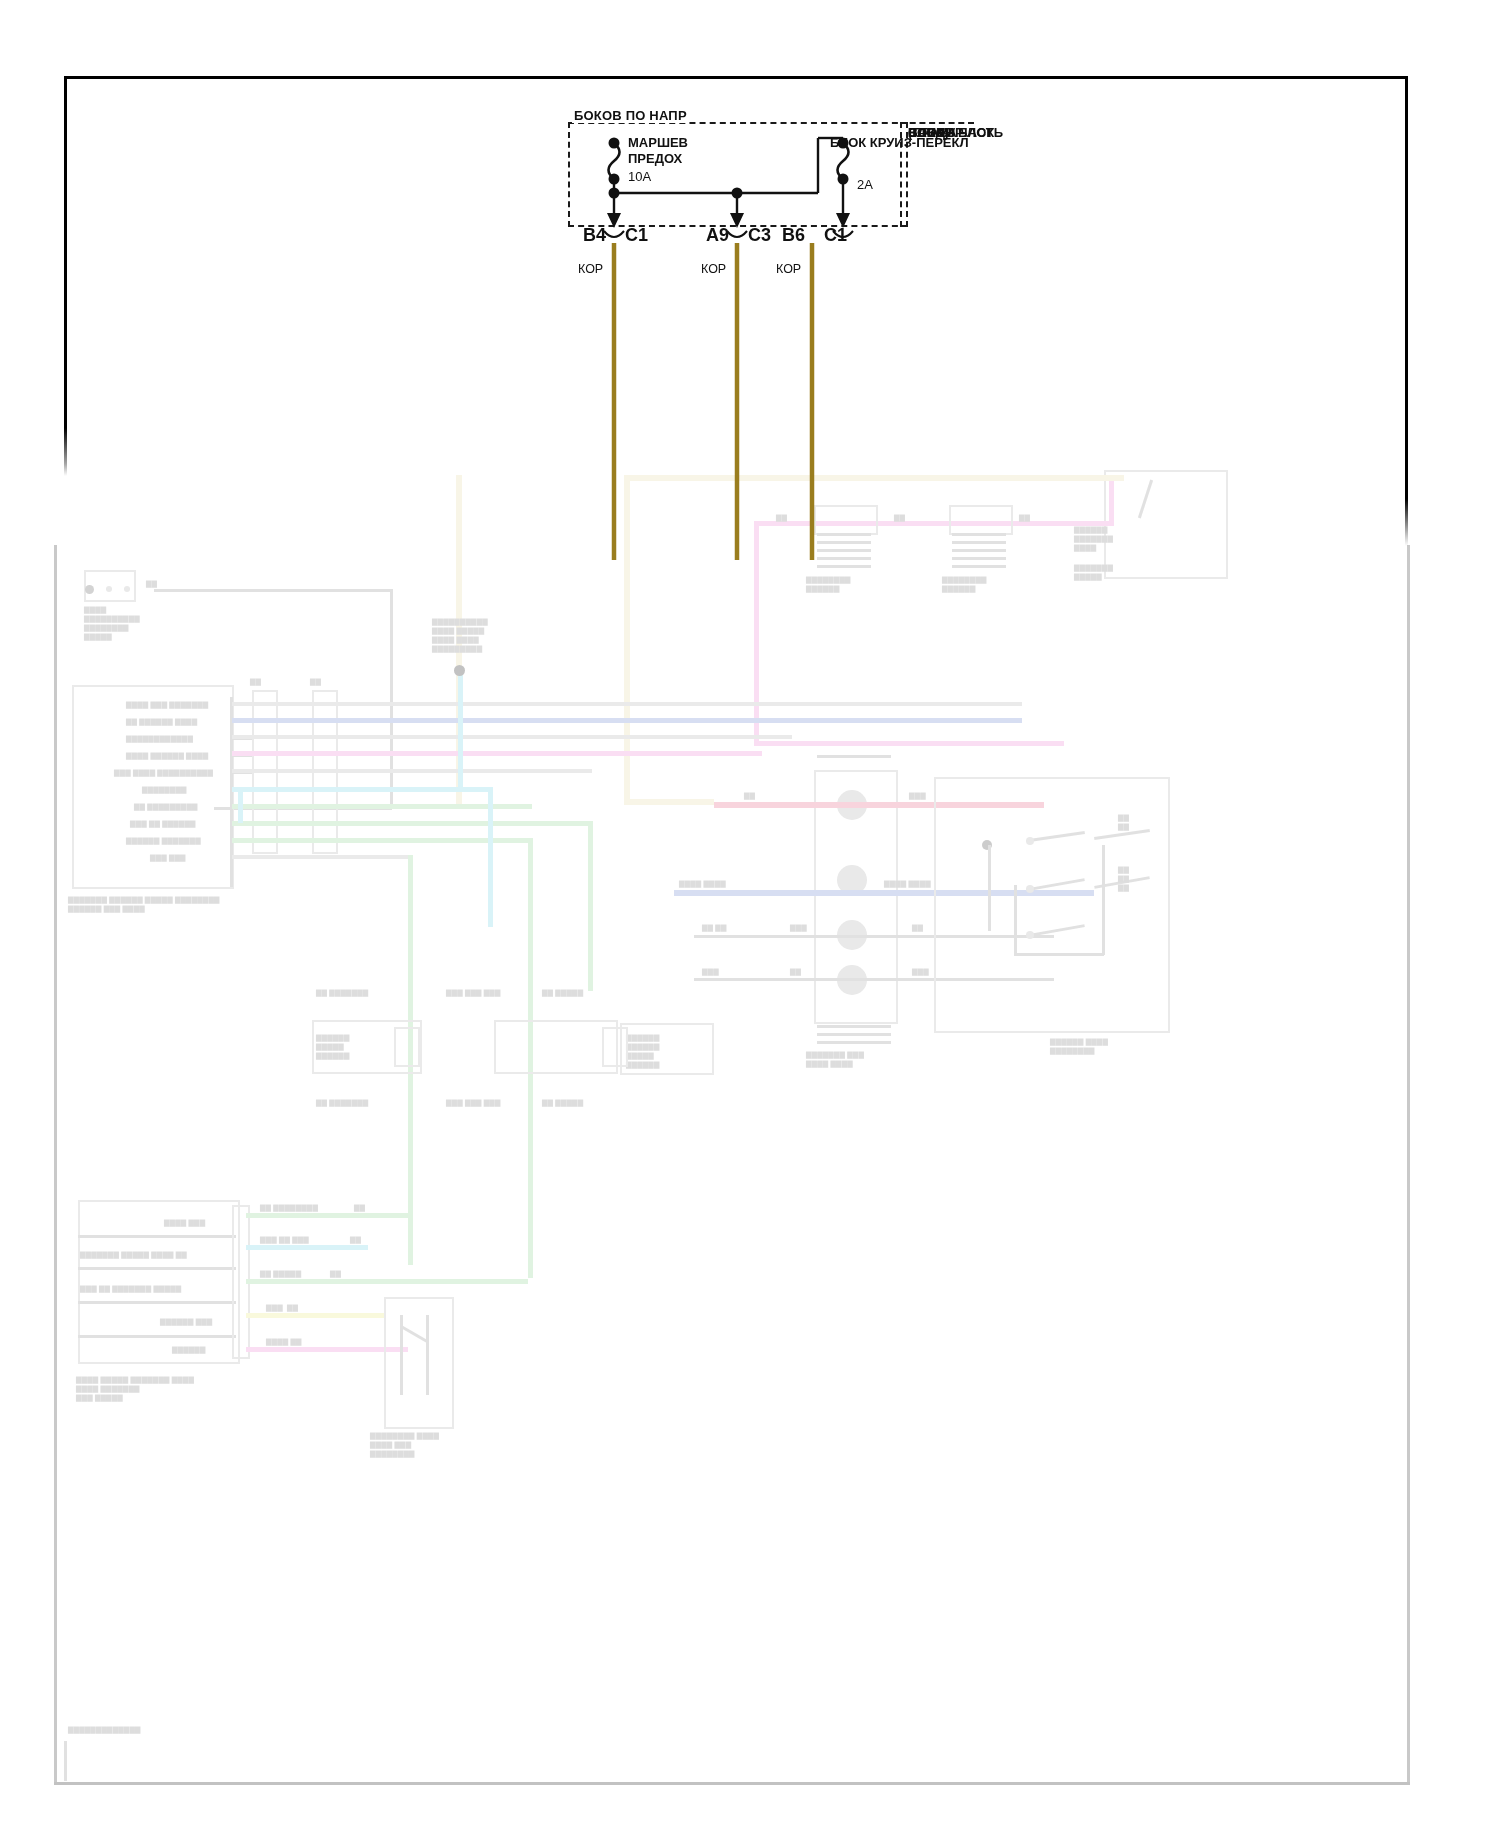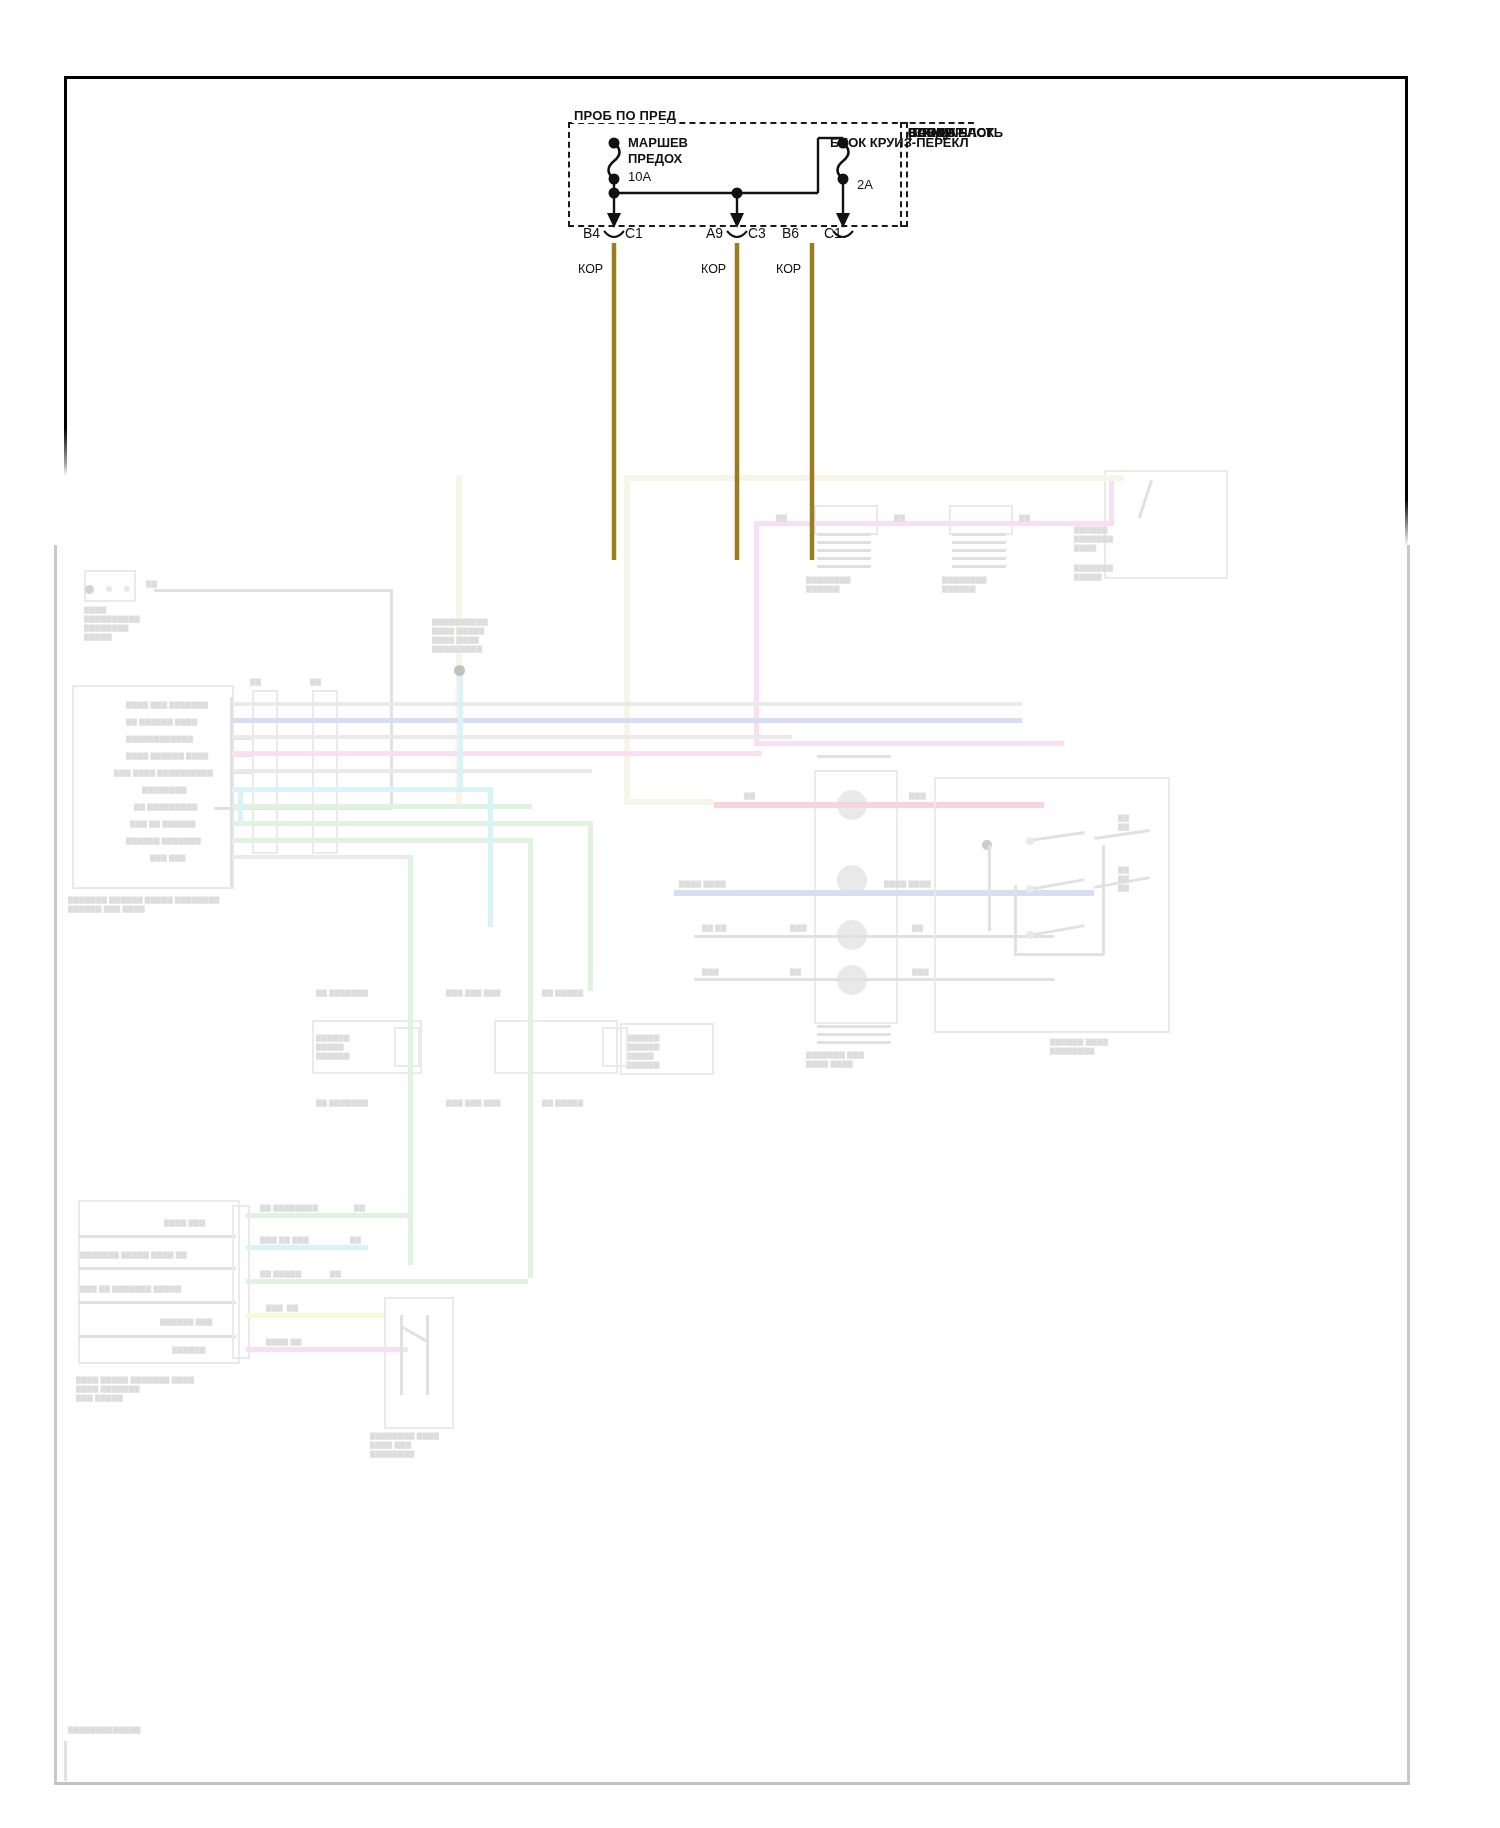--- a/index.html
+++ b/index.html
@@ -35,21 +35,21 @@
   
   #fuseblock{position:absolute;left:568px;top:122px;width:340px;height:105px;
      border:2px dashed #1a1a1a;box-sizing:border-box;}
   .fb-title{position:absolute;left:572px;top:108px;color:#111;font-size:13px;font-weight:700;
      letter-spacing:.2px;background:#fff;padding:0 2px;}
 
   .svgwrap{position:absolute;left:0;top:0;width:1500px;height:1828px;}
 
   .lbl{position:absolute;color:#111;font-size:13px;font-weight:700;line-height:15px;white-space:pre;}
   .lbl-reg{position:absolute;color:#111;font-size:13px;font-weight:400;line-height:15px;white-space:pre;}
-  .pin{position:absolute;color:#111;font-size:14px;font-weight:400;}
+  .pin{position:absolute;color:#111;font-size:18px;font-weight:700;}
   .wlab{position:absolute;color:#111;font-size:12.5px;font-weight:400;}
 
   .rblock{position:absolute;box-sizing:border-box;}
 </style>
 </head>
 <body>
 
 <div id="page">
 
   <div class="panel-edge-l"></div>
@@ -275,21 +275,21 @@
 
     <div class="ftxt" style="left:14px;top:1180px;">▇▇▇▇▇▇▇▇▇▇▇▇▇</div>
     <div class="fl" style="left:10px;top:1196px;width:3px;height:40px;"></div>
   </div>
 
   <div class="frame-top"></div>
   <div class="frame-left"></div>
   <div class="frame-right"></div>
 
   <div id="fuseblock"></div>
-  <div class="fb-title">ПРОБ ПО ПРЕД</div>
+  <div class="fb-title">БОКОВ ПО НАПР</div>
 
   <div class="rblock" style="left:900px;top:122px;width:3px;height:105px;
        border-left:2px dashed #1a1a1a;"></div>
   <div class="rblock" style="left:900px;top:122px;width:74px;height:3px;
        border-top:2px dashed #1a1a1a;"></div>
 
   <svg class="svgwrap" viewBox="0 0 1500 1828">
 
     <circle cx="614" cy="143" r="5.5" fill="#111"></circle>
     <path d="M614 143 q 11 9 0 18 q -11 9 0 18" stroke="#111" stroke-width="2.6" fill="none"></path>

